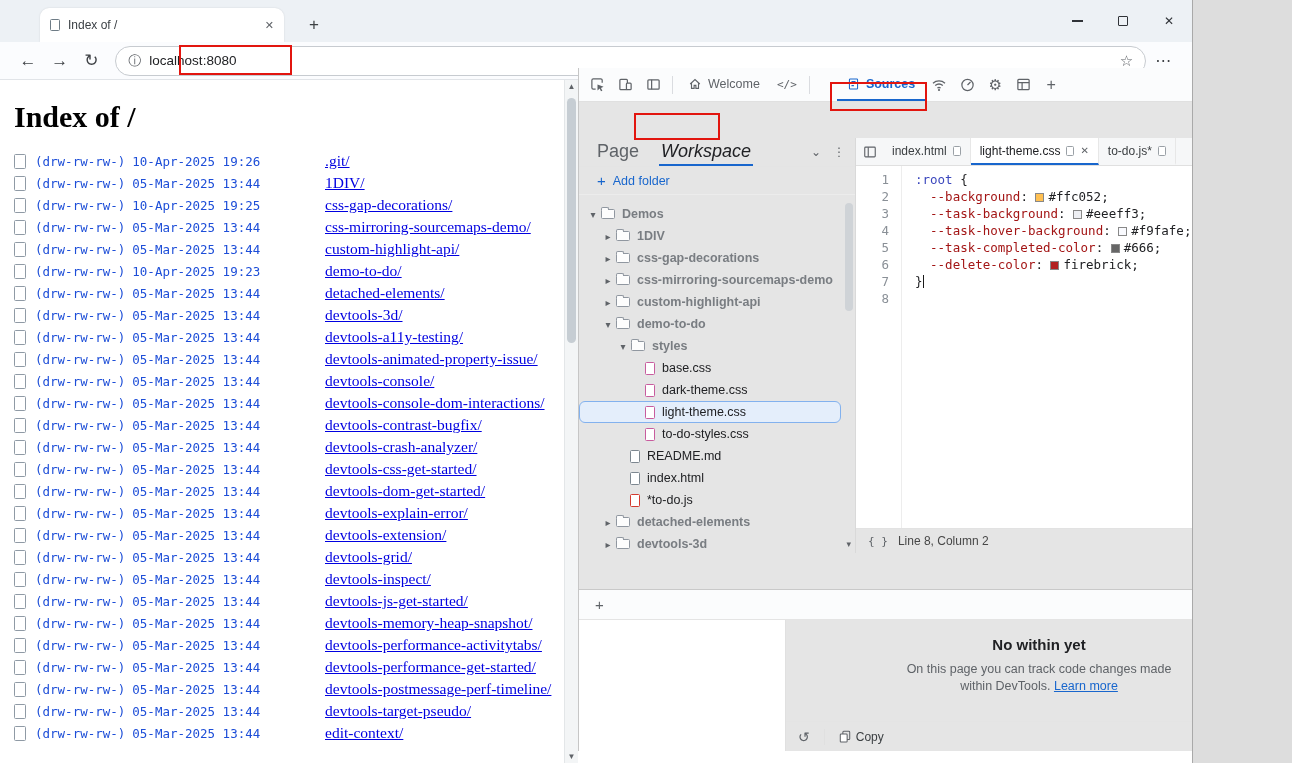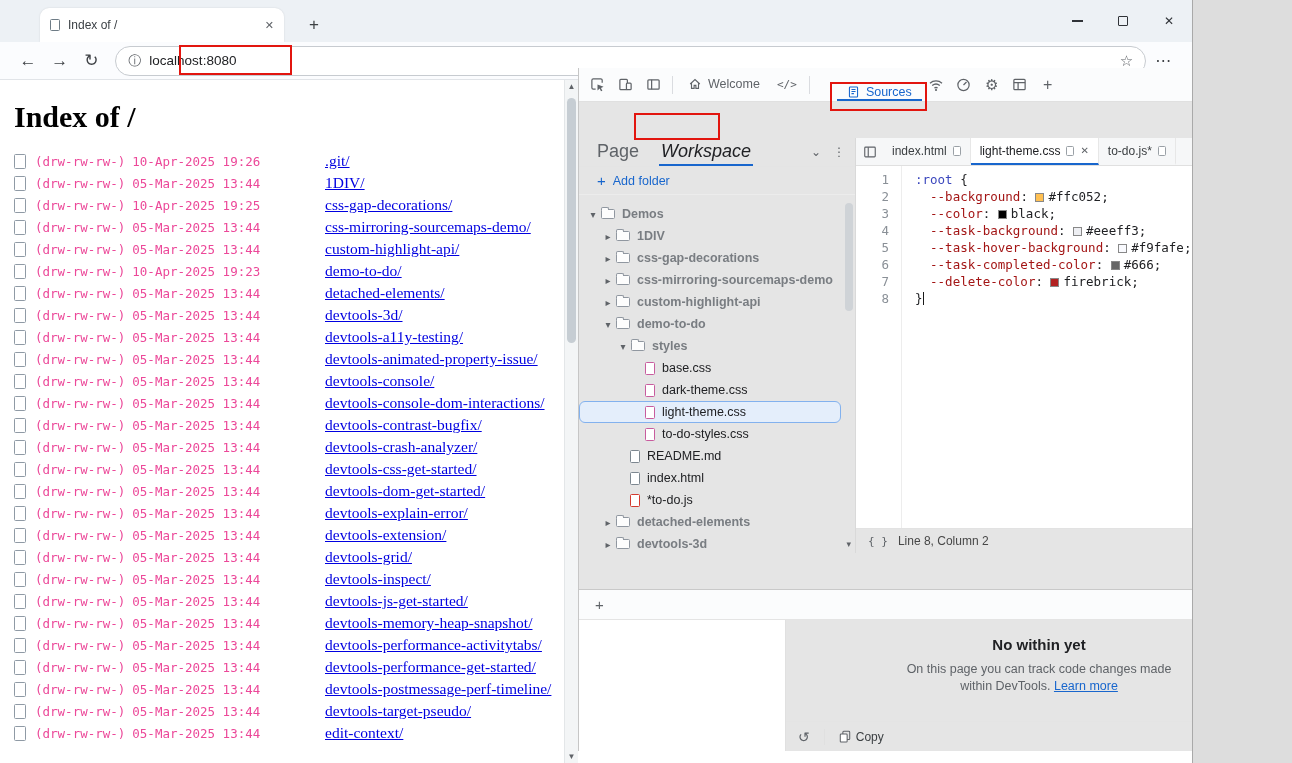--- a/index.html
+++ b/index.html
@@ -23,21 +23,21 @@
   .info-i { font-size:13px; color:#5f6368; }
   .url-text { font-size:13.5px; color:#202124; }
   .star { margin-left:auto; font-size:15px; color:#5f6368; }
   .browser-more { margin-left:auto; width:34px; text-align:center; font-size:16px; color:#3f4246; }
 
   
   .page { position:absolute; left:0; top:80px; width:578px; height:683px; background:#fff; overflow:hidden; }
   .page h1 { margin:20px 0 16px 14px; font-family:"Liberation Serif", serif; font-size:30px; font-weight:bold; color:#000; }
   .listing { margin-top:10px; }
   .dir-row { height:22px; display:flex; align-items:center; padding-left:14px; position:relative; }
-  .dir-perm, .dir-date { font-family:"DejaVu Sans Mono", monospace; font-size:12.5px; color:#ec4899; white-space:pre; }
+  .dir-perm, .dir-date { font-family:"DejaVu Sans Mono", monospace; font-size:12.5px; color:#1d4ed8; white-space:pre; }
   .dir-perm { margin-right:7px; }
   .dir-link { position:absolute; left:325px; font-family:"Liberation Serif", serif; font-size:15.5px; color:#0000e0; text-decoration:underline; white-space:nowrap; }
   .page-scroll { position:absolute; right:0; top:0; width:14px; height:100%; background:#f3f5f6; border-left:1px solid #e3e6e8; }
   .ps-arrow { position:absolute; left:0; width:13px; text-align:center; font-size:8px; color:#5f6368; }
   .ps-thumb { position:absolute; left:2px; top:18px; width:9px; height:245px; background:#c6cdd3; border-radius:5px; }
 
   
   .doc-icon { display:inline-block; width:10px; height:13px; border:1.3px solid #7d8790; border-radius:1.5px; background:#fff; flex:0 0 auto; }
   .dir-doc { width:12px; height:15px; border-color:#8f9aa5; margin-right:9px; }
   .doc-fav { width:10px; height:12px; border-color:#6e7c86; }
@@ -51,21 +51,21 @@
   
   .devtools { position:absolute; left:578px; top:68px; width:714px; height:683px; border-left:1px solid #c6c6c6; background:#e5e5e5; display:flex; flex-direction:column;gap:36px; }
   .dt-toolbar { flex:0 0 33px; display:flex; align-items:center; padding-left:4px; background:#fbfcfd; border-bottom:1px solid #e0e0e0; }
   .ticon { width:28px; height:33px; display:flex; align-items:center; justify-content:center; color:#5f6368; font-size:14px; }
   .code-glyph { width:34px; font-family:"DejaVu Sans Mono", monospace; font-size:11px; }
   .gear { font-size:15px; }
   .plus-glyph { font-size:16px; }
   .tsep { width:1px; height:18px; background:#dadce0; margin:0 5px; }
   .tspacer { flex:1; }
   .ttab { height:33px; display:flex; align-items:center; gap:6px; padding:0 10px; font-size:12.5px; color:#5f6368; border-bottom:2px solid transparent; }
-  .ttab.active { color:#1866cd; border-bottom-color:#1866cd; margin-left:22px; font-weight:normal;align-items:flex-end; }
+  .ttab.active { color:#1866cd; border-bottom-color:#1866cd; margin-left:22px; font-weight:bold; }
 
   .dt-main { flex:1; display:flex; min-height:0; }
   .nav-pane { flex:0 0 277px; border-right:1px solid #d9d9d9; display:flex; flex-direction:column; min-height:0; }
   .nav-tabs { flex:0 0 28px; display:flex; align-items:center; padding:0 10px 0 16px; border-bottom:1px solid #e4e4e4; }
   .ntabs { display:flex; gap:18px; height:100%; }
   .nav-tab { height:28px; display:flex; align-items:center; padding:0 2px; font-size:18px; color:#5f6368; border-bottom:2px solid transparent; }
   .nav-tab.active { color:#202124; border-bottom-color:#1866cd;font-style:italic; }
   .nav-tail { margin-left:auto; display:flex; gap:12px; color:#5f6368; font-size:12px; }
   .add-folder { flex:0 0 28px; display:flex; align-items:center; gap:7px; padding-left:18px; border-bottom:1px solid #ececec; color:#1866cd; font-size:12.5px; }
   .add-folder .af-plus { font-size:15px; }
@@ -547,21 +547,20 @@
               <div class="ln-num">3</div>
               <div class="ln-num">4</div>
               <div class="ln-num">5</div>
               <div class="ln-num">6</div>
               <div class="ln-num">7</div>
               <div class="ln-num">8</div>
             </div>
           <div class="code">
               <div class="code-line"><span class="tk-sel">:root</span><span class="tk-pln"> {</span></div>
               <div class="code-line"><span class="tk-pln">  </span><span class="tk-prop">--background</span><span class="tk-pln">: </span><span class="sw" style="background: rgb(255, 192, 82);"></span><span class="tk-val">#ffc052</span><span class="tk-pln">;</span></div>
-              <div class="code-line"><span class="tk-pln">  </span><span class="tk-prop">--color</span><span class="tk-pln">: </span><span class="sw" style="background: rgb(0, 0, 0);"></span><span class="tk-val">black</span><span class="tk-pln">;</span></div>
               <div class="code-line"><span class="tk-pln">  </span><span class="tk-prop">--task-background</span><span class="tk-pln">: </span><span class="sw" style="background: rgb(238, 239, 243);"></span><span class="tk-val">#eeeff3</span><span class="tk-pln">;</span></div>
               <div class="code-line"><span class="tk-pln">  </span><span class="tk-prop">--task-hover-background</span><span class="tk-pln">: </span><span class="sw" style="background: rgb(249, 250, 254);"></span><span class="tk-val">#f9fafe</span><span class="tk-pln">;</span></div>
               <div class="code-line"><span class="tk-pln">  </span><span class="tk-prop">--task-completed-color</span><span class="tk-pln">: </span><span class="sw" style="background: rgb(102, 102, 102);"></span><span class="tk-val">#666</span><span class="tk-pln">;</span></div>
               <div class="code-line"><span class="tk-pln">  </span><span class="tk-prop">--delete-color</span><span class="tk-pln">: </span><span class="sw" style="background: rgb(178, 34, 34);"></span><span class="tk-val">firebrick</span><span class="tk-pln">;</span></div>
               <div class="code-line"><span class="tk-pln">}</span><span class="caret"></span></div>
             </div>
           <span class="ed-scroll-thumb"></span>
           <span class="ed-down">▾</span>
         </div>
         <div class="ed-status">

